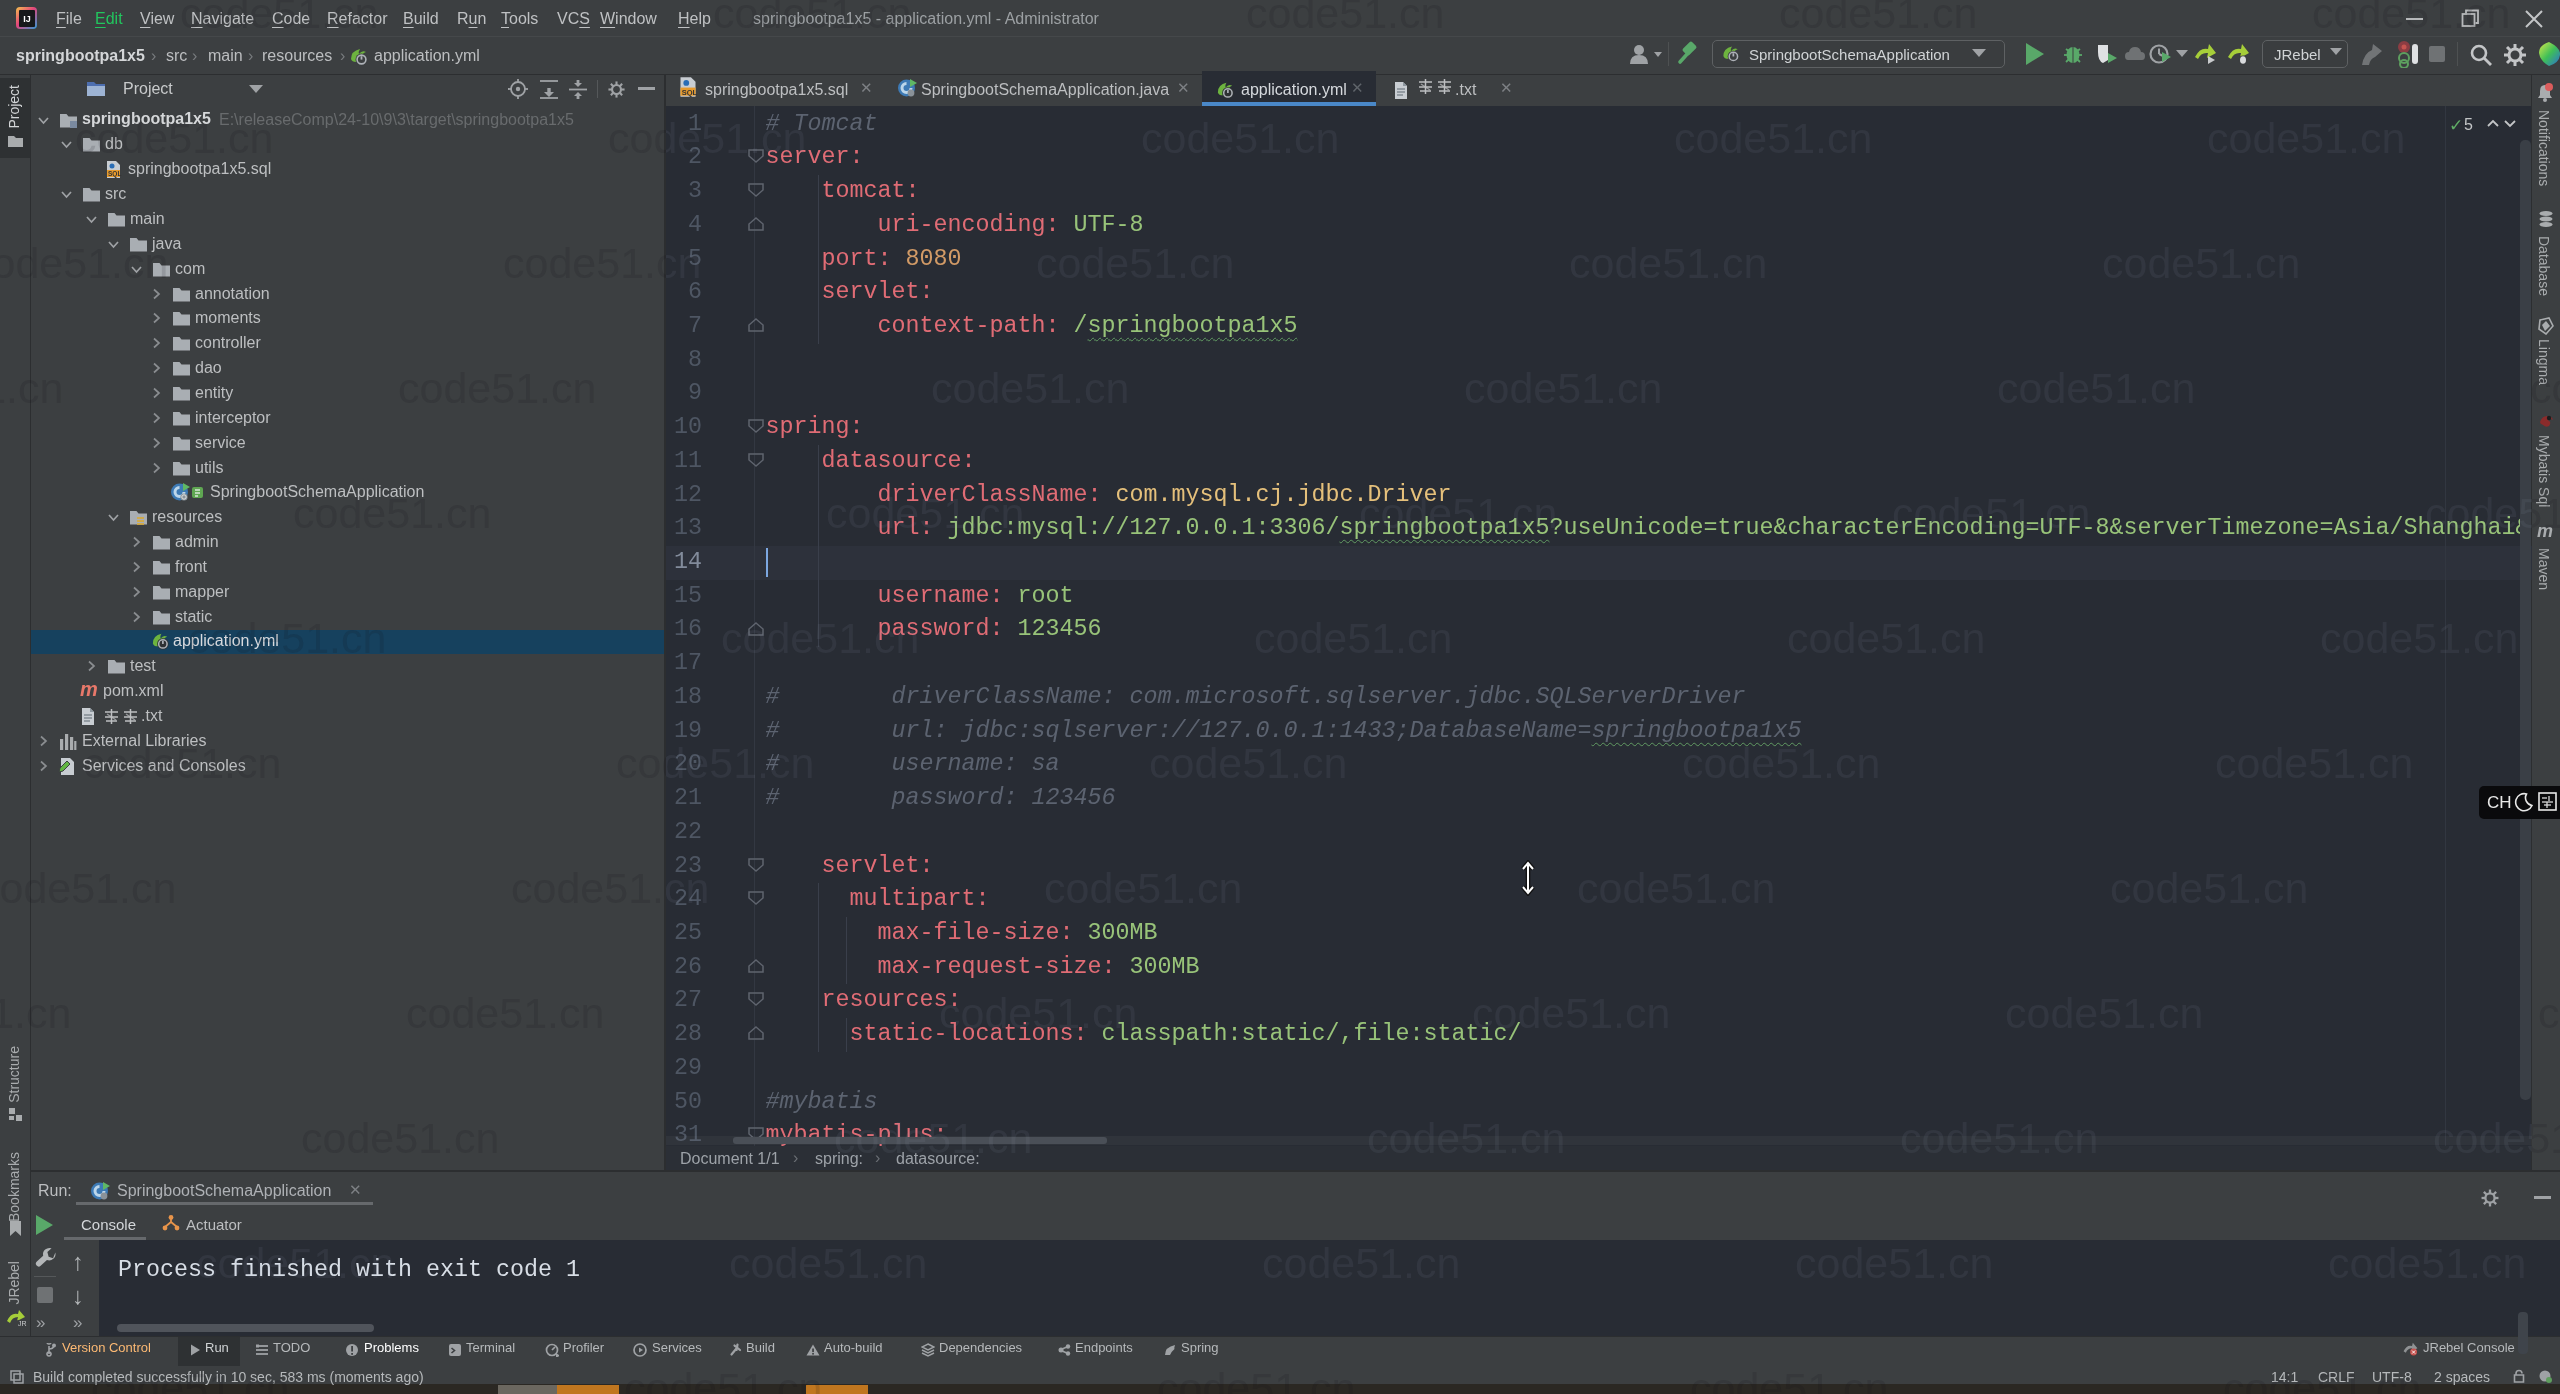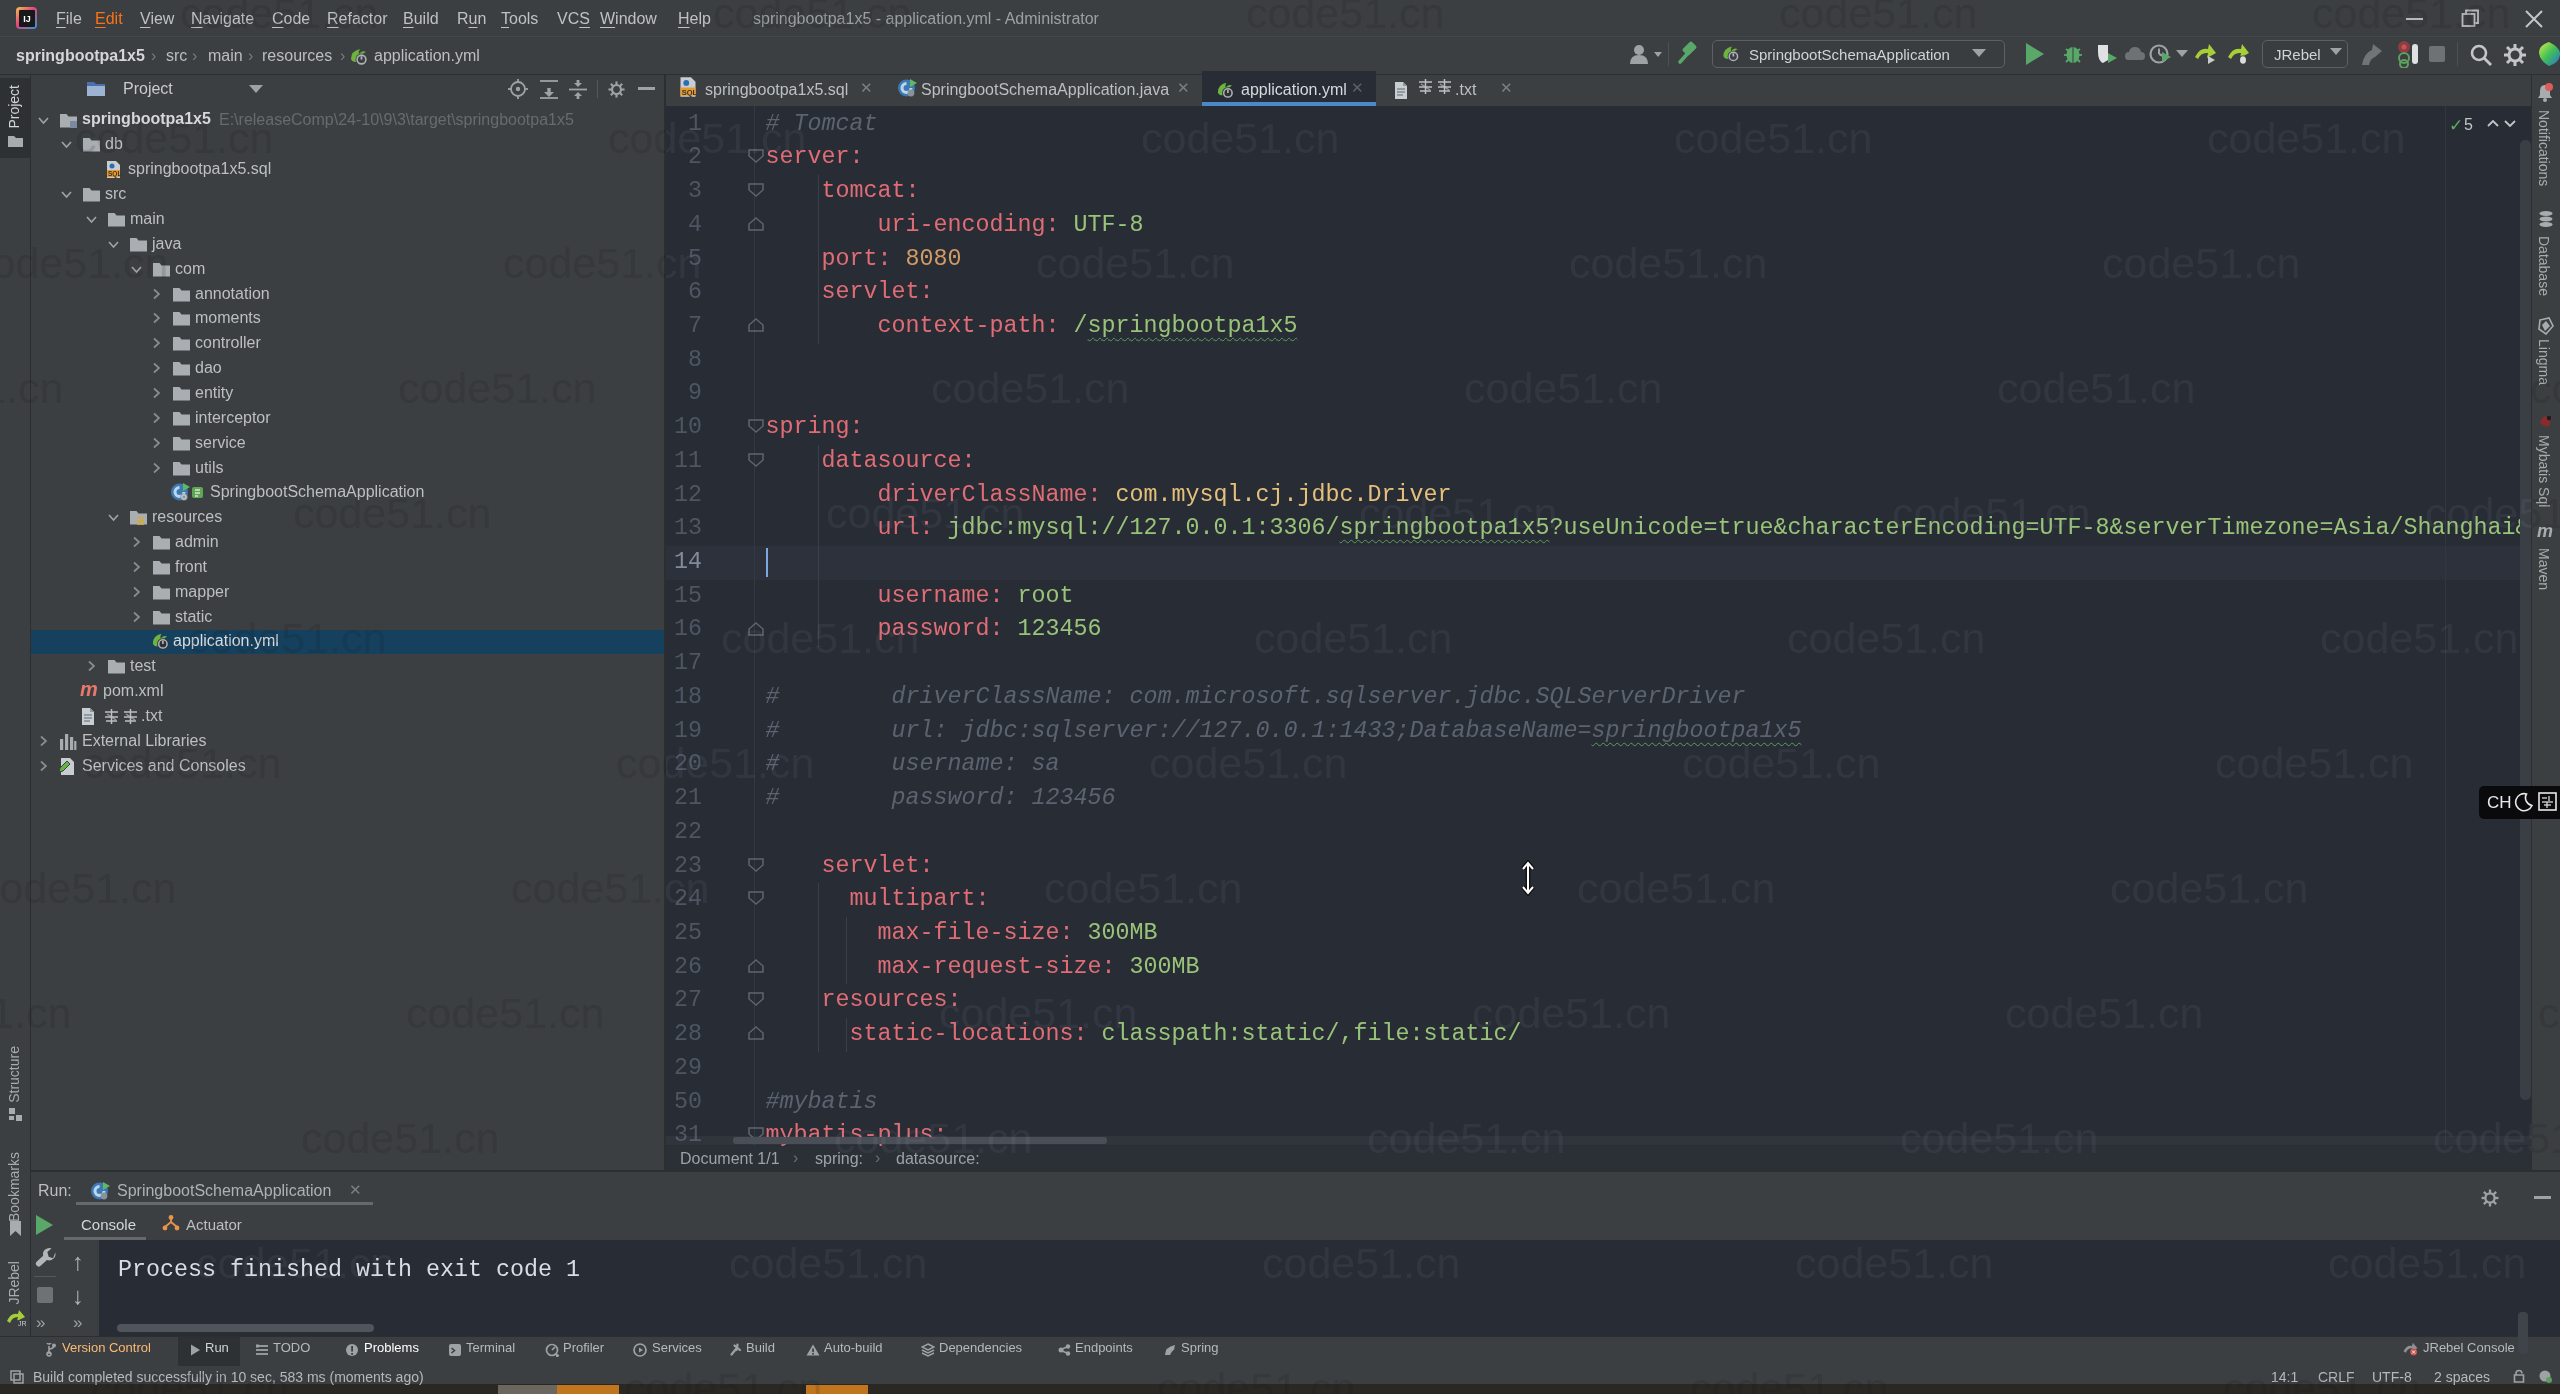--- a/index.html
+++ b/index.html
@@ -25,21 +25,21 @@
 <div class="abs" style="left:498px;top:1385px;width:59px;height:9px;background:#6b675f"></div>
 <div class="abs" style="left:557px;top:1385px;width:62px;height:9px;background:#c0761f"></div>
 <div class="abs" style="left:806px;top:1385px;width:62px;height:9px;background:#c0761f"></div>
 <div class="abs" style="left:30px;top:75px;width:1px;height:1262px;background:#2c2e30"></div>
 <div class="abs" style="left:2531px;top:75px;width:1px;height:1097px;background:#2c2e30"></div>
 <div class="abs" style="left:664px;top:75px;width:2px;height:1095px;background:#2c2e30"></div>
 <div class="abs" style="left:16px;top:7px;width:21px;height:22px;border-radius:4px;background:linear-gradient(135deg,#f5c34b,#e3447b 45%,#2e9bd6);padding:3px 2px 2px 3px">
     <div style="width:100%;height:100%;background:#16181a;border-radius:1px;color:#fff;font-size:9px;font-weight:bold;display:flex;align-items:center;justify-content:center">IJ</div>
   </div>
 <div class="abs" style="left:56px;top:10px;font-size:16px;color:#bfc1c3"><u style="text-decoration-thickness:1px;text-underline-offset:3px">F</u>ile</div>
-<div class="abs" style="left:95px;top:10px;font-size:16px;color:#f97316"><u style="text-decoration-thickness:1px;text-underline-offset:3px">E</u>dit</div>
+<div class="abs" style="left:95px;top:10px;font-size:16px;color:#22c55e"><u style="text-decoration-thickness:1px;text-underline-offset:3px">E</u>dit</div>
 <div class="abs" style="left:140px;top:10px;font-size:16px;color:#bfc1c3"><u style="text-decoration-thickness:1px;text-underline-offset:3px">V</u>iew</div>
 <div class="abs" style="left:191px;top:10px;font-size:16px;color:#bfc1c3"><u style="text-decoration-thickness:1px;text-underline-offset:3px">N</u>avigate</div>
 <div class="abs" style="left:272px;top:10px;font-size:16px;color:#bfc1c3"><u style="text-decoration-thickness:1px;text-underline-offset:3px">C</u>ode</div>
 <div class="abs" style="left:327px;top:10px;font-size:16px;color:#bfc1c3"><u style="text-decoration-thickness:1px;text-underline-offset:3px">R</u>efactor</div>
 <div class="abs" style="left:403px;top:10px;font-size:16px;color:#bfc1c3"><u style="text-decoration-thickness:1px;text-underline-offset:3px">B</u>uild</div>
 <div class="abs" style="left:457px;top:10px;font-size:16px;color:#bfc1c3">R<u style="text-decoration-thickness:1px;text-underline-offset:3px">u</u>n</div>
 <div class="abs" style="left:501px;top:10px;font-size:16px;color:#bfc1c3"><u style="text-decoration-thickness:1px;text-underline-offset:3px">T</u>ools</div>
 <div class="abs" style="left:557px;top:10px;font-size:16px;color:#bfc1c3">VC<u style="text-decoration-thickness:1px;text-underline-offset:3px">S</u></div>
 <div class="abs" style="left:600px;top:10px;font-size:16px;color:#bfc1c3"><u style="text-decoration-thickness:1px;text-underline-offset:3px">W</u>indow</div>
 <div class="abs" style="left:678px;top:10px;font-size:16px;color:#bfc1c3"><u style="text-decoration-thickness:1px;text-underline-offset:3px">H</u>elp</div>

